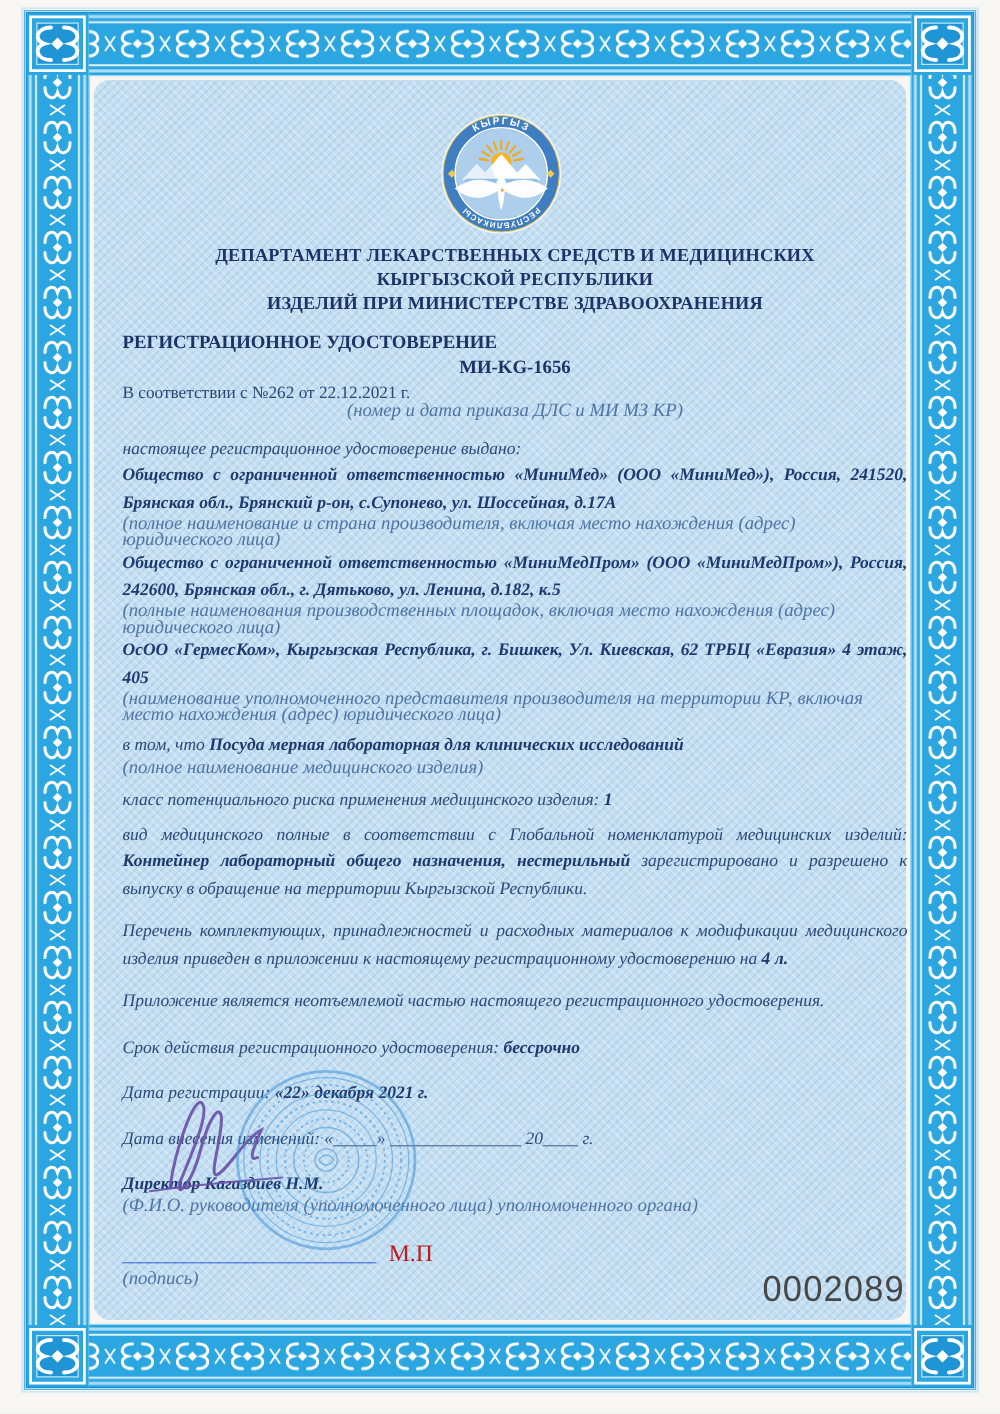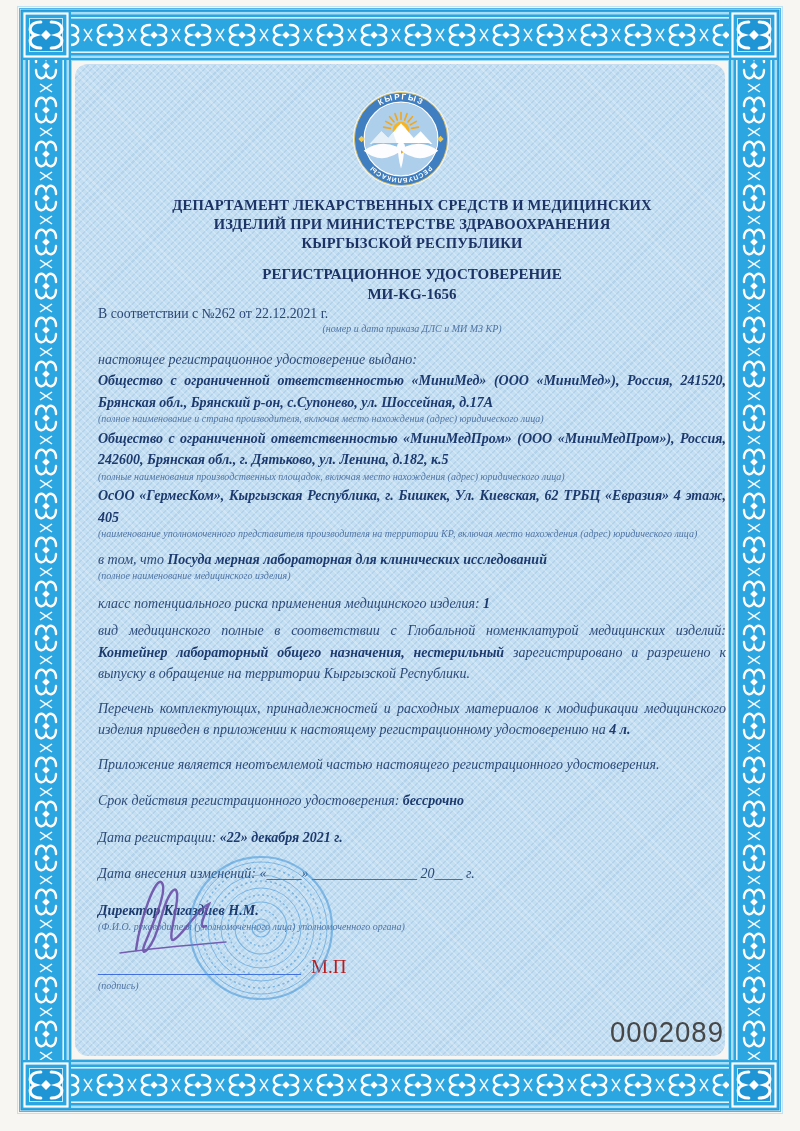--- a/index.html
+++ b/index.html
@@ -15,24 +15,24 @@
     background-image:
       repeating-linear-gradient(45deg,rgba(255,255,255,.24) 0 1.5px,rgba(255,255,255,0) 1.5px 5px),
       repeating-linear-gradient(-45deg,rgba(110,165,212,.20) 0 1.5px,rgba(255,255,255,0) 1.5px 5px);
   }
   .emblem{position:absolute;left:352px;top:90px;width:98px;height:98px;}
   .content{
     position:absolute;left:98px;top:196px;width:628px;
     color:#2c4a78;font-size:14px;
   }
   .dept{font-weight:bold;text-align:center;color:#1d3366;font-size:14.6px;line-height:18.8px;letter-spacing:.2px;}
-  .cert-title{font-weight:bold;text-align:center;color:#1d3366;font-size:15px;line-height:20px;margin-top:12px;}
+  .cert-title{font-weight:bold;text-align:left;color:#1d3366;font-size:15px;line-height:20px;margin-top:12px;}
   .cert-num{font-weight:bold;text-align:center;color:#1d3366;font-size:15px;line-height:20px;}
   .order{font-size:13.8px;line-height:19px;color:#2a4674;}
-  .cap{font-size:10px;font-style:italic;color:#4f74a4;line-height:12.5px;}
+  .cap{font-size:15px;font-style:italic;color:#4f74a4;line-height:12.5px;}
   .cap.center{text-align:center;}
   .para{text-align:justify;line-height:21.5px;margin:0;font-style:italic;}
   .para b, .content b{color:#1d3a6e;}
   .mt2{margin-top:2px;}
   .mt6{margin-top:6px;}
   .mt8{margin-top:8px;}
   .mt10{margin-top:10px;}
   .mt13{margin-top:13px;}
   .mt15{margin-top:15px;}
   .sig-row{margin-top:22px;line-height:22px;white-space:nowrap;}
@@ -214,22 +214,22 @@
     <textPath href="#arcT" startOffset="50%" text-anchor="middle">КЫРГЫЗ</textPath>
   </text>
   <text font-family="Liberation Sans, sans-serif" font-size="6.6" font-weight="bold" fill="#ffffff" letter-spacing=".8">
     <textPath href="#arcB" startOffset="50%" text-anchor="middle">РЕСПУБЛИКАСЫ</textPath>
   </text>
 </svg>
 
 <div class="content">
   <div class="dept">
     <div>ДЕПАРТАМЕНТ ЛЕКАРСТВЕННЫХ СРЕДСТВ И МЕДИЦИНСКИХ</div>
+    <div>КЫРГЫЗСКОЙ РЕСПУБЛИКИ</div>
     <div>ИЗДЕЛИЙ ПРИ МИНИСТЕРСТВЕ ЗДРАВООХРАНЕНИЯ</div>
-    <div>КЫРГЫЗСКОЙ РЕСПУБЛИКИ</div>
   </div>
 
   <div class="cert-title">РЕГИСТРАЦИОННОЕ УДОСТОВЕРЕНИЕ</div>
   <div class="cert-num">МИ-KG-1656</div>
   <div class="order">В соответствии с №262 от 22.12.2021 г.</div>
   <div class="cap center">(номер и дата приказа ДЛС и МИ МЗ КР)</div>
 
   <p class="para mt13">настоящее регистрационное удостоверение выдано:</p>
 
   <p class="para"><b>Общество с ограниченной ответственностью «МиниМед» (ООО «МиниМед»), Россия, 241520, Брянская обл., Брянский р-он, с.Супонево, ул. Шоссейная, д.17А</b></p>

